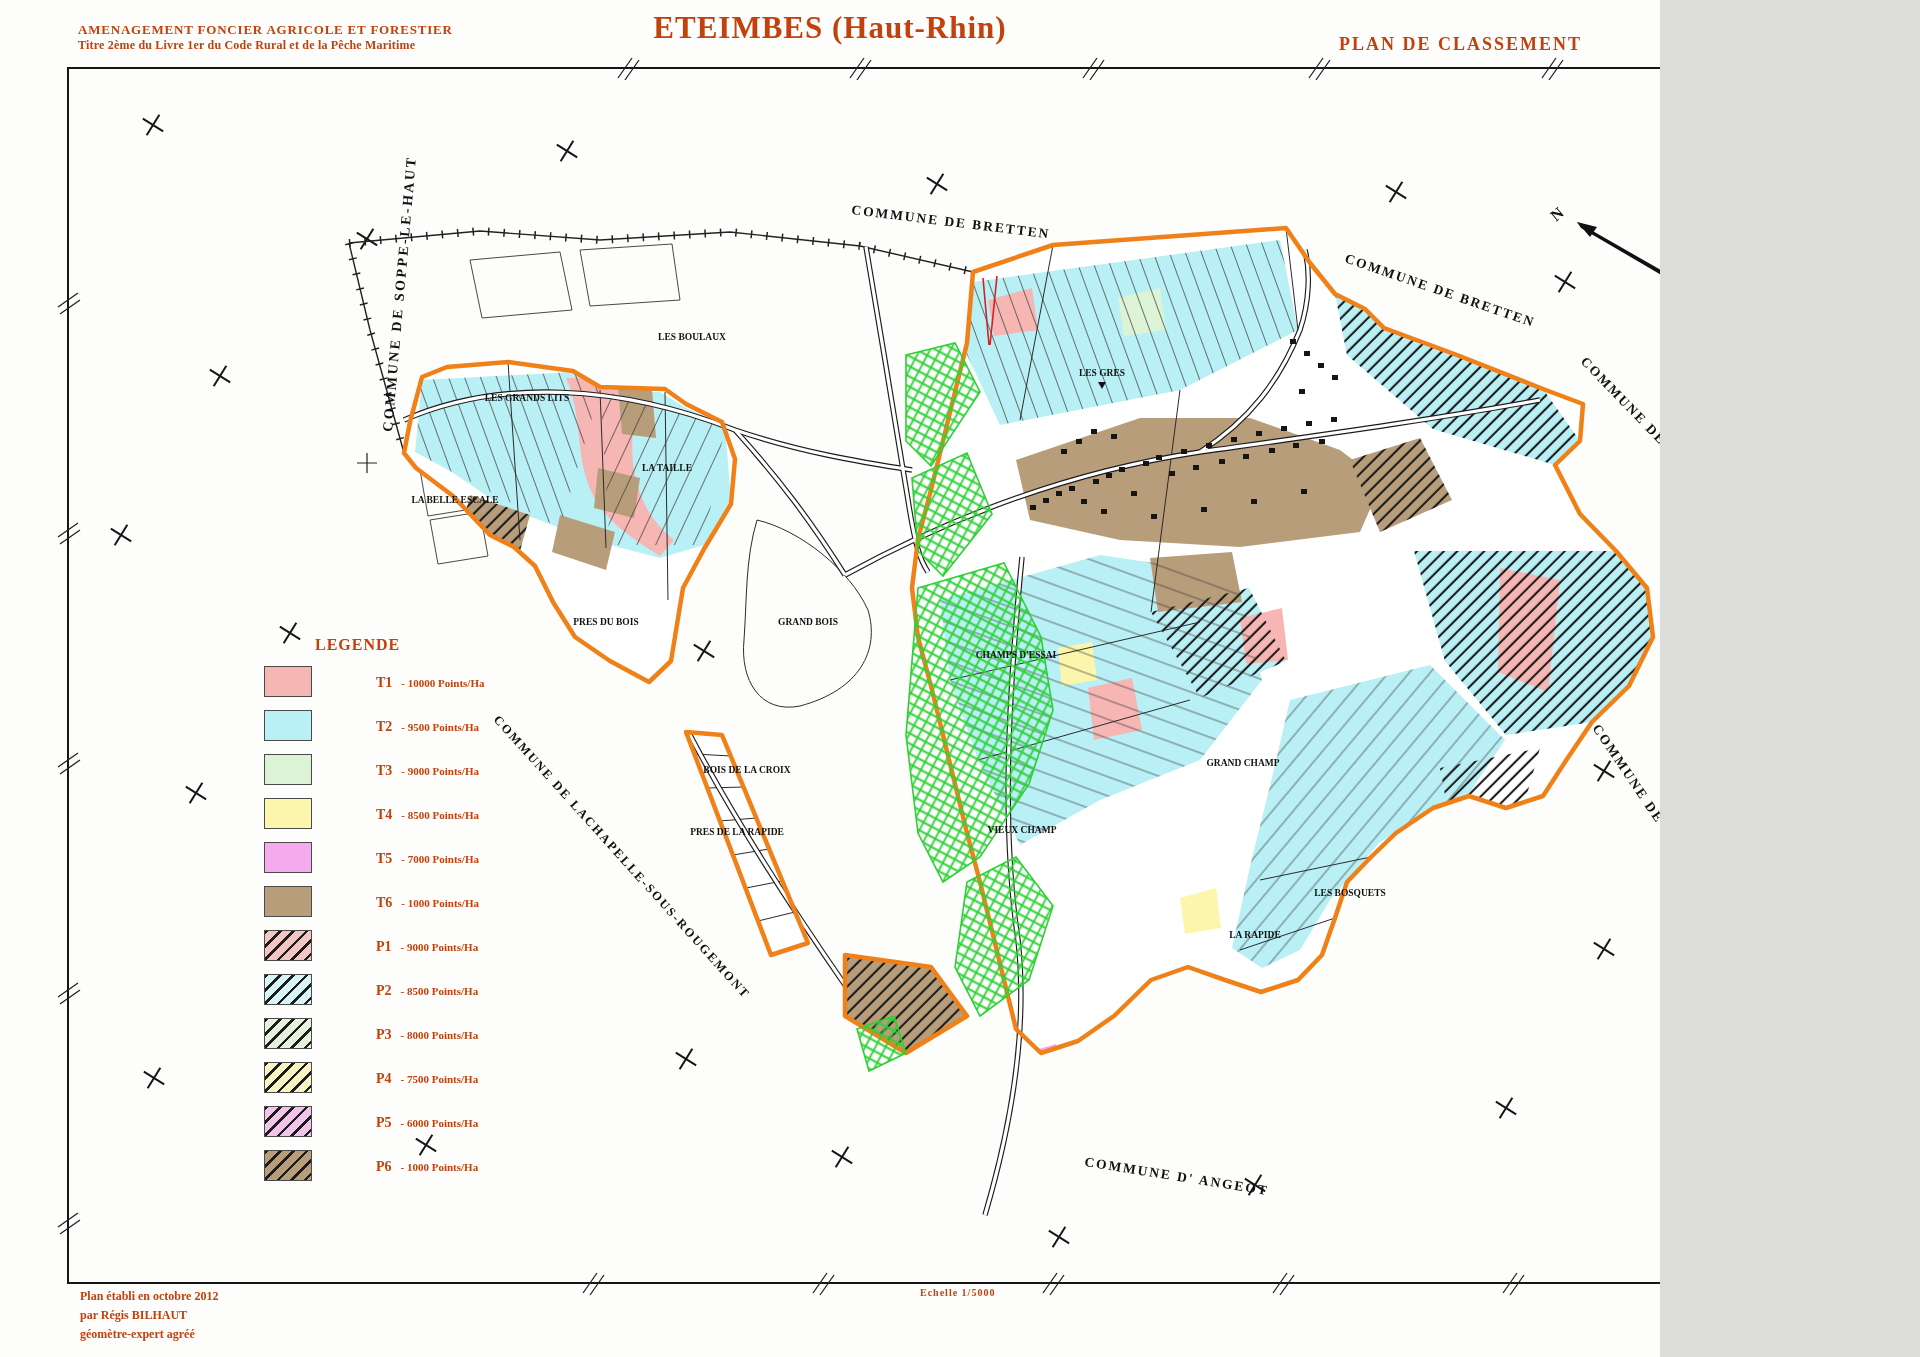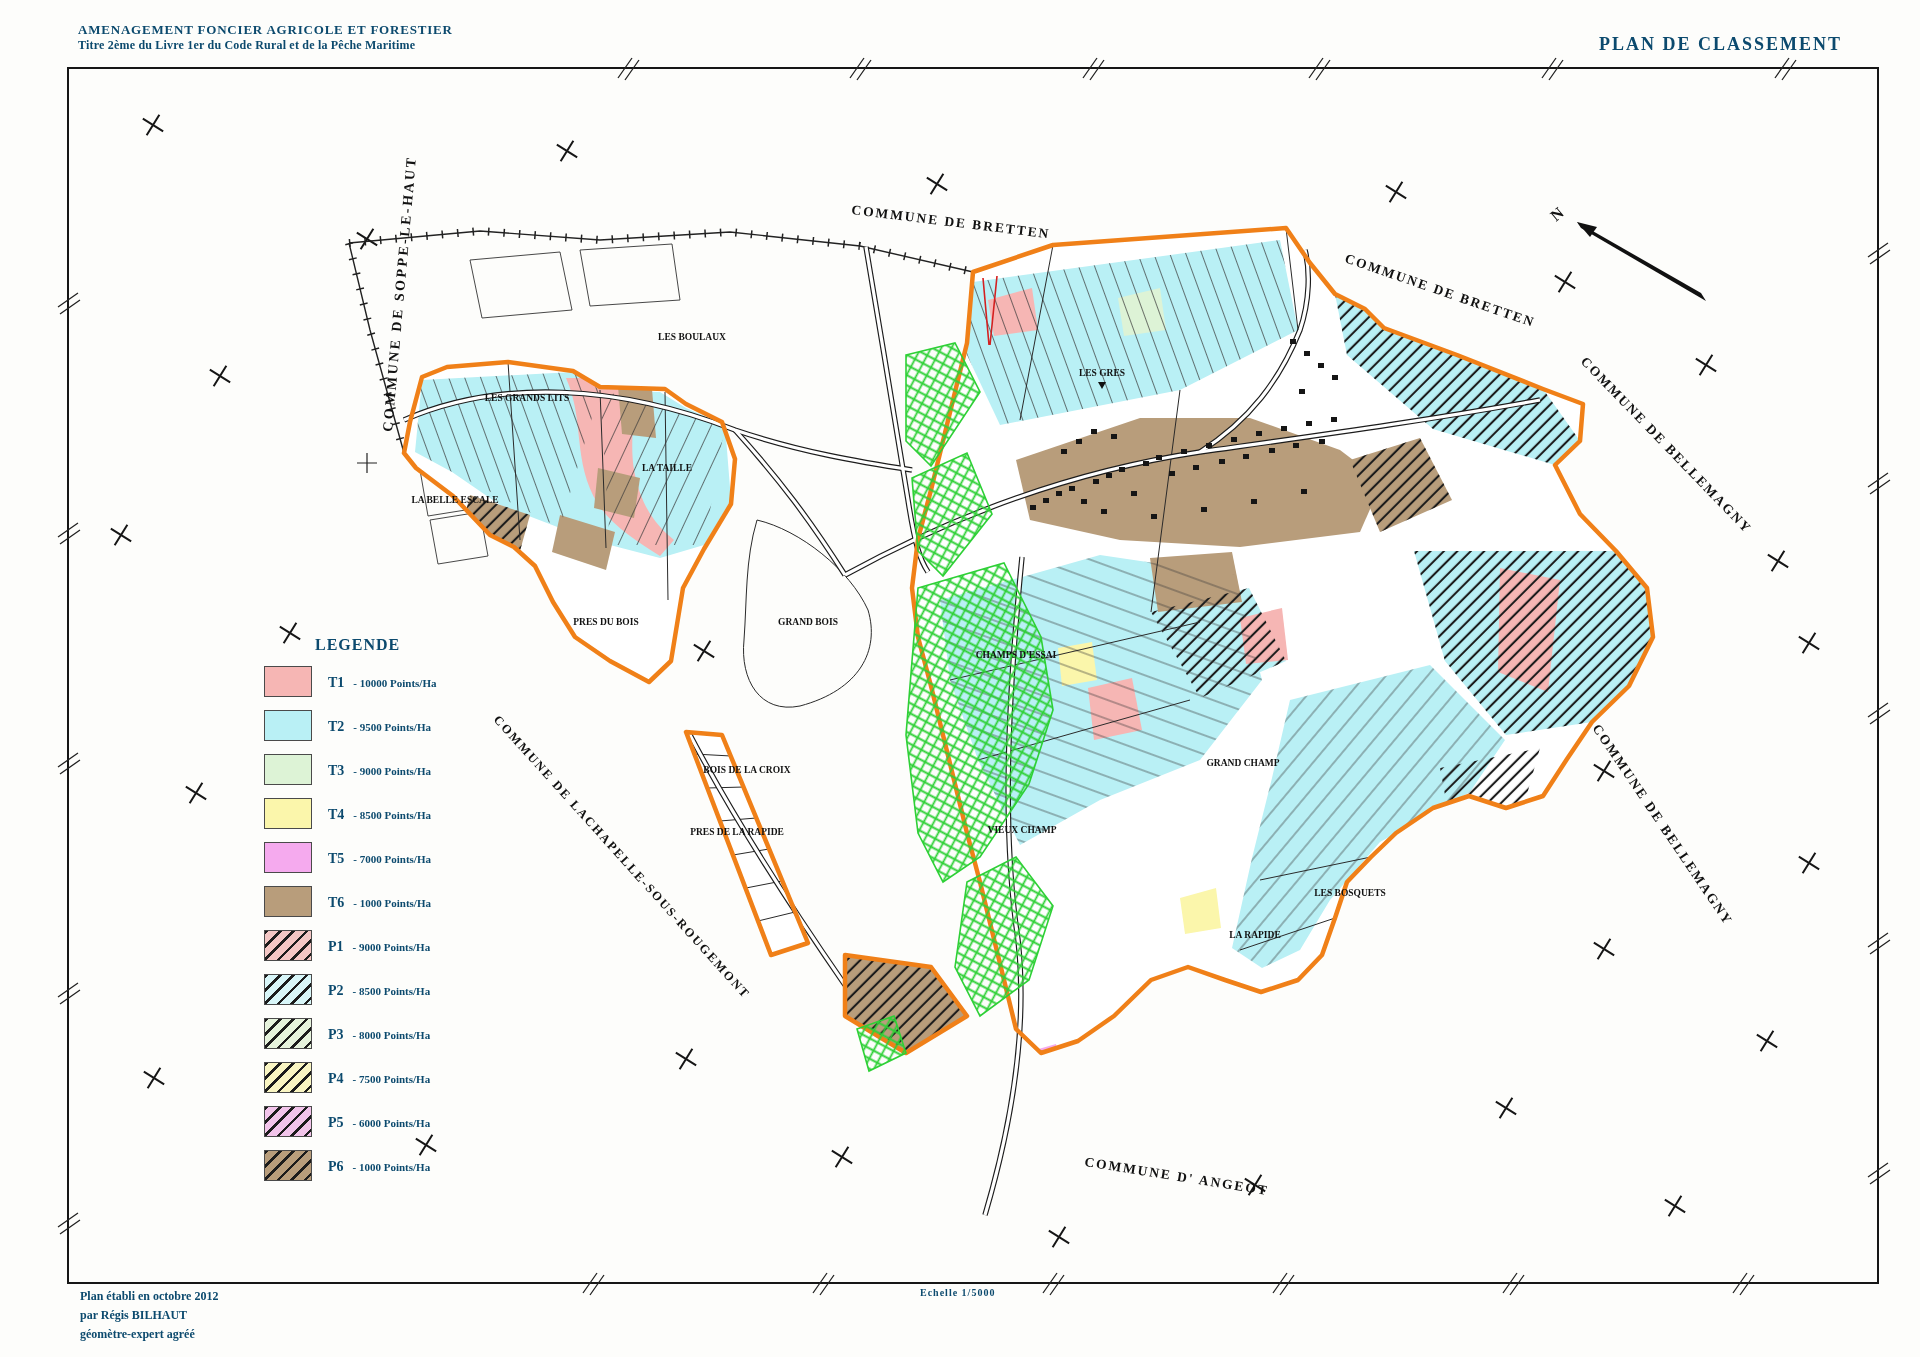--- a/index.html
+++ b/index.html
@@ -1,31 +1,31 @@
 <!DOCTYPE html>
 <html><head>
 <meta charset="utf-8">
 <style>
   html,body{margin:0;padding:0;background:#dcdcd8;}
-  .page{position:relative;width:1920px;height:1357px;background:#fdfdfb;
-        font-family:"Liberation Serif",serif;color:#0c4a6e;overflow:hidden;}
+  .page{position:relative;width:1660px;height:1357px;background:#fdfdfb;
+        font-family:"Liberation Serif",serif;color:#c2410c;overflow:hidden;}
   svg text{font-family:"Liberation Serif",serif;}
 
   
   .hdr-left{position:absolute;left:78px;top:22px;line-height:1.25;}
   .hdr-left .l1{font-size:13px;font-weight:bold;letter-spacing:.8px;}
   .hdr-left .l2{font-size:12px;font-weight:bold;letter-spacing:.2px;}
   .page-title{position:absolute;left:0;right:0;top:10px;text-align:center;
         font-size:31px;font-weight:600;letter-spacing:1px;}
   .hdr-right{position:absolute;right:78px;top:34px;font-size:18px;font-weight:bold;letter-spacing:2px;}
 
   
   .legend{position:absolute;left:264px;top:636px;width:300px;}
   .legend .lg-title{margin:0 0 13px 51px;font-size:16px;font-weight:bold;letter-spacing:1px;}
-  .lg-item{display:flex;align-items:center;margin-bottom:15px;height:29px;}
+  .lg-item{display:flex;align-items:center;margin-bottom:15px;height:29px;gap:48px;}
   .sw{width:46px;height:29px;border:1px solid #4a4a4a;flex:0 0 auto;}
   .sw.hatched{background-image:repeating-linear-gradient(135deg,#1c1c1c 0,#1c1c1c 2.6px,transparent 2.6px,transparent 9.5px);}
   .lg-label{margin-left:16px;white-space:nowrap;font-weight:bold;}
   .lg-code{font-size:14px;}
   .lg-points{font-size:11px;margin-left:9px;}
 
   
   .ftr-left{position:absolute;left:80px;top:1287px;line-height:1.6;font-size:12px;font-weight:bold;font-family:Liberation Serif, serif;}
   .scale{position:absolute;left:920px;top:1287px;font-size:10px;font-weight:bold;letter-spacing:1px;}
 
@@ -33,20 +33,21 @@
 </style>
 </head>
 <body>
 
 <div class="page">
 
   <div class="hdr-left">
     <div class="l1">AMENAGEMENT FONCIER AGRICOLE ET FORESTIER</div>
     <div class="l2">Titre 2ème du Livre 1er du Code Rural et de la Pêche Maritime</div>
   </div>
+  <div class="page-title">ETEIMBES (Haut-Rhin)</div>
   <div class="hdr-right">PLAN DE CLASSEMENT</div>
 
   <svg class="map-svg" width="1920" height="1357" viewBox="0 0 1920 1357">
     <defs>
       <path id="cross" d="M-12,0H12M0,-12V12"></path>
       <pattern id="hatch" width="9.5" height="9.5" patternUnits="userSpaceOnUse" patternTransform="rotate(-45)">
         <path d="M0,4.7H9.5" stroke="#1b1b1b" stroke-width="2.1"></path>
       </pattern>
       <pattern id="ggrid" width="9" height="9" patternUnits="userSpaceOnUse" patternTransform="rotate(28)">
         <path d="M0,4.5H9M4.5,0V9" stroke="#2ed036" stroke-width="1.8"></path>

